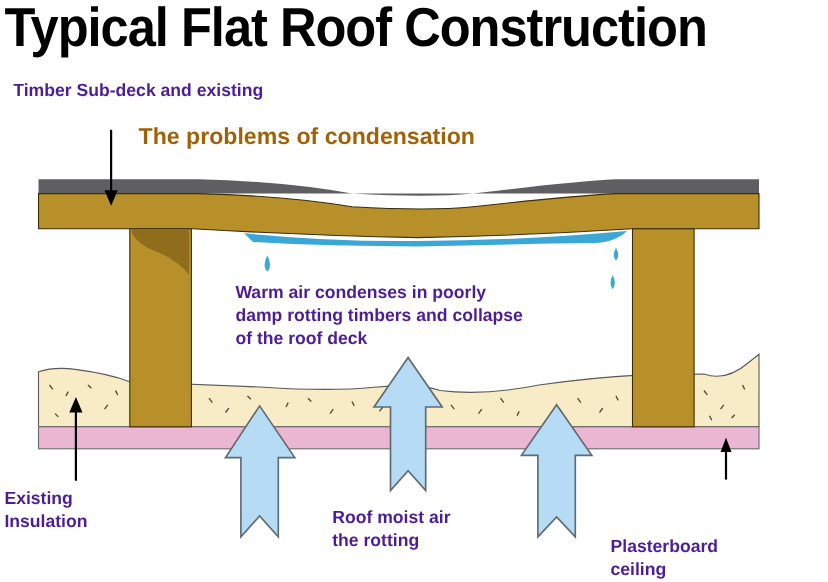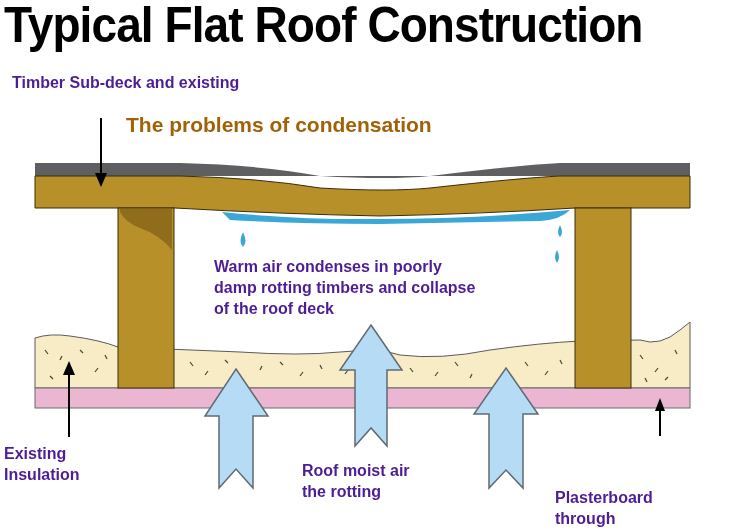--- a/index.html
+++ b/index.html
@@ -98,14 +98,14 @@
   <span>Insulation</span>
 </div>
 
 <div class="label" style="left:302px; top:460px;">
   <span>Roof moist air</span>
   <span>the rotting</span>
 </div>
 
 <div class="label" style="left:555px; top:439px;margin-top:48px;">
   <span>Plasterboard</span>
-  <span>through</span>
+  <span>ceiling</span>
 </div>
 
 </body></html>

